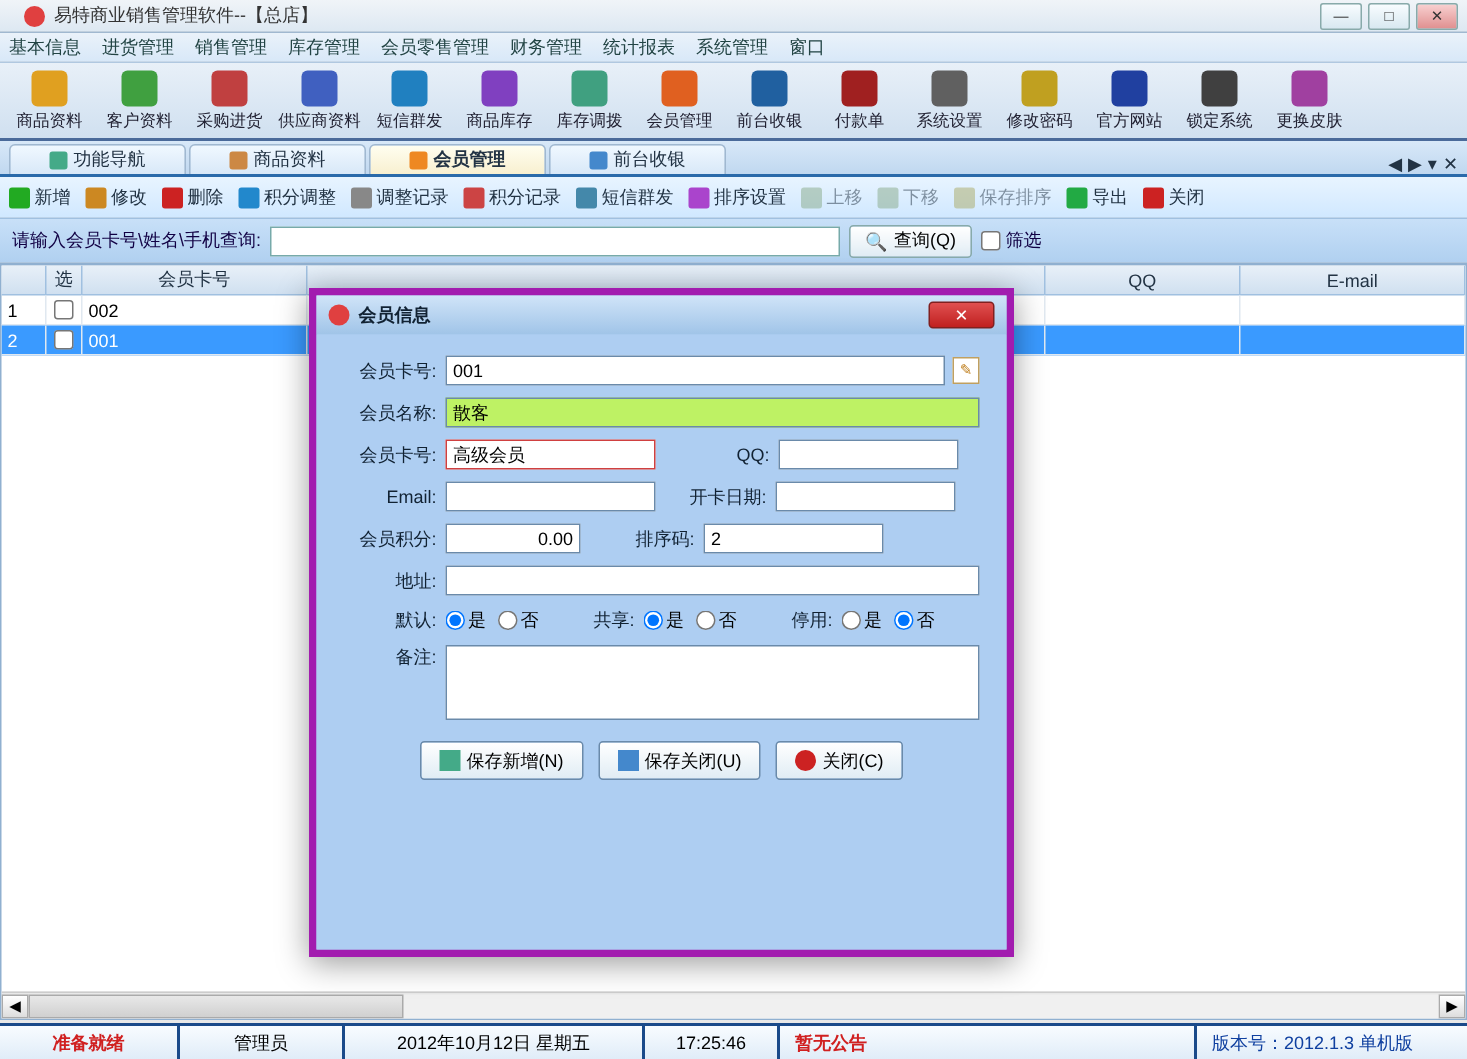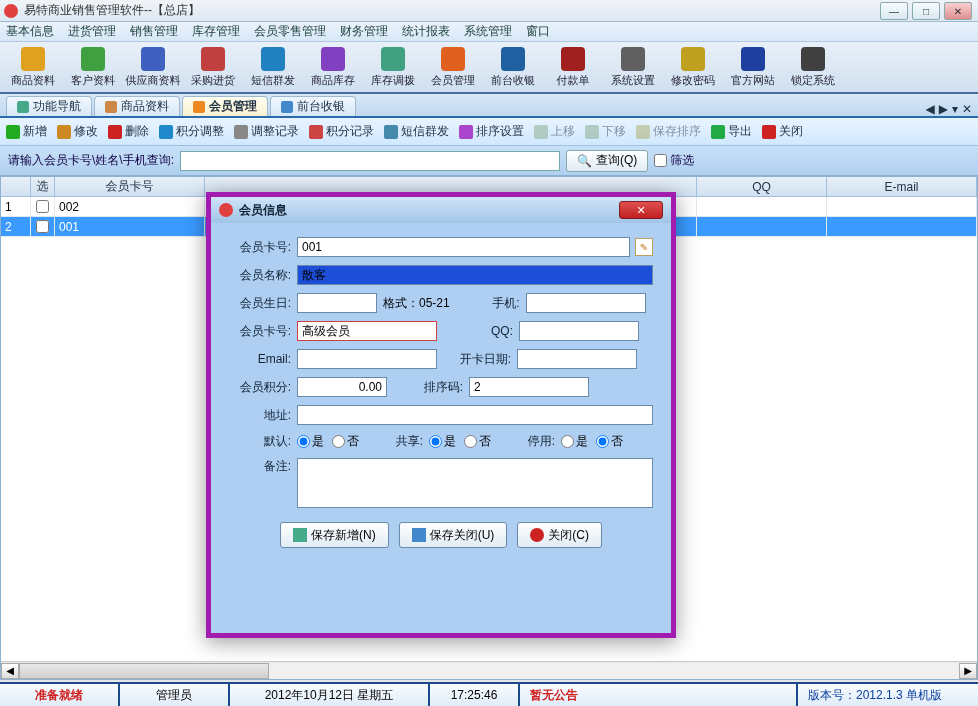--- a/index.html
+++ b/index.html
@@ -1,38 +1,38 @@
 <!DOCTYPE html>
 <html><head>
 <meta charset="utf-8">
 <style>
 * { box-sizing: border-box; margin: 0; padding: 0; font-family: "Microsoft YaHei", SimSun, Arial, sans-serif; font-size: 12px; }
 body { width: 978px; height: 706px; background: #e8e8e8; overflow: hidden; position: relative; }
 
 
-.title-bar { height: 22px; background: linear-gradient(#f0f4f8, #dde8f2); border-bottom: 1px solid #a0b8d0; display: flex; align-items: center; padding: 0 4px; }
+.title-bar { height: 22px; background: linear-gradient(#f0f4f8, #dde8f2); border-bottom: 1px solid #a0b8d0; display: flex; align-items: center; padding: 0 16px; }
 .title-bar .icon { width: 14px; height: 14px; background: #e04040; border-radius: 50%; margin-right: 6px; display: inline-block; }
 .title-bar span { color: #333; }
 .win-btns { position: absolute; top: 2px; right: 6px; display: flex; gap: 4px; }
 .win-btn { width: 28px; height: 18px; border: 1px solid #8aa; border-radius: 2px; background: linear-gradient(#f8fcff,#d8e8f0); display: flex; align-items: center; justify-content: center; font-size: 10px; color: #333; }
 .win-btn.close { background: linear-gradient(#f8d0d0,#e09090); }
 
 
 .menu-bar { height: 20px; background: linear-gradient(#eaf2fa,#d8e8f8); display: flex; align-items: center; padding: 0 6px; gap: 14px; border-bottom: 1px solid #b0c8e0; }
 .menu-bar span { color: #244; cursor: default; }
 
 
 .main-toolbar { height: 52px; background: linear-gradient(#e8f0f8,#d0e0f0); border-bottom: 2px solid #4a6a9a; display: flex; align-items: center; padding: 2px 4px; gap: 2px; overflow: hidden; }
 .tb-item { width: 58px; height: 48px; display: flex; flex-direction: column; align-items: center; justify-content: center; gap: 2px; cursor: pointer; }
 .tb-ico { width: 24px; height: 24px; border-radius: 4px; }
 .tb-item span { font-size: 11px; color: #223; white-space: nowrap; }
 
 
 .doc-tabs { height: 24px; background: linear-gradient(#d8e8f8,#c0d8f0); display: flex; align-items: flex-end; padding: 0 6px; border-bottom: 2px solid #2a6aaa; position: relative; }
-.doc-tab { height: 20px; padding: 2px 10px; background: linear-gradient(#f0f8ff,#d8e8f8); border: 1px solid #a0b8d0; border-bottom: none; border-radius: 4px 4px 0 0; margin-right: 2px; display: flex; align-items: center; gap: 4px; color: #234; }
+.doc-tab { height: 20px; padding: 2px 26px; background: linear-gradient(#f0f8ff,#d8e8f8); border: 1px solid #a0b8d0; border-bottom: none; border-radius: 4px 4px 0 0; margin-right: 2px; display: flex; align-items: center; gap: 4px; color: #234; }
 .doc-tab.active { background: linear-gradient(#fffef0,#f8f0d0); font-weight: bold; }
 .doc-tab .tico { width: 12px; height: 12px; background: #6a9; border-radius: 2px; }
 .doc-tabs .right-nav { margin-left: auto; display:flex; gap:4px; color:#234; font-size:10px; }
 
 
 .action-bar { height: 28px; background: linear-gradient(#e8f4ff,#d0e8ff); border-bottom: 1px solid #a0c0e0; display: flex; align-items: center; padding: 0 6px; gap: 10px; }
 .action-bar .ab { display: flex; align-items: center; gap: 3px; color: #234; cursor: pointer; }
 .ab-ico { width: 14px; height: 14px; border-radius: 2px; }
 
 
@@ -70,21 +70,21 @@
 .dlg-title { height: 26px; background: linear-gradient(#d0e4f8,#a0c4e8); display: flex; align-items: center; padding: 0 8px; }
 .dlg-title .dico { width: 14px; height: 14px; background: #e04040; border-radius: 50%; margin-right: 6px; }
 .dlg-title span { color: #123; font-weight: bold; }
 .dlg-close { margin-left: auto; width: 44px; height: 18px; background: linear-gradient(#e05050,#c02020); border-radius: 3px; border: 1px solid #802020; color: #fff; display: flex; align-items: center; justify-content: center; font-size: 11px; }
 .dlg-body { padding: 14px 18px; height: calc(100% - 26px); background: #aecef2; }
 .frm-row { display: flex; align-items: center; margin-bottom: 8px; gap: 6px; }
 .frm-row label { width: 62px; text-align: right; color: #123; }
 .frm-row label.w2 { width:52px; }
 .finp { height: 20px; border: 1px solid #6a8aaa; background: #fff; padding: 0 4px; }
 .finp.card { flex:1; }
-.finp.name { flex:1; background: #1d4ed8; }
+.finp.name { flex:1; background: #bef264; }
 .finp.level { width: 140px; border: 1px solid #d04040; }
 .finp.sm { width: 80px; }
 .finp.num { width: 90px; text-align: right; }
 .finp.full { flex:1; }
 .finp.qq{ width:120px; }
 .finp.b{ width:120px;}
 .edit-ico { width:18px; height:18px; border:1px solid #c0a060; background:#fff; display:flex;align-items:center;justify-content:center;font-size:10px;color:#c08020; margin-left:-1px;}
 .radio-grp { display: flex; align-items: center; gap: 8px; }
 .radio-grp span { display: flex; align-items: center; gap: 2px; }
 .remarks { flex:1; height: 50px; border: 1px solid #6a8aaa; background: #fff; resize: none; }
@@ -121,28 +121,28 @@
 <div class="main-toolbar" id="mainToolbar">
     <div class="tb-item">
       <div class="tb-ico" style="background:#e0a020"></div>
       <span>商品资料</span>
     </div>
     <div class="tb-item">
       <div class="tb-ico" style="background:#40a040"></div>
       <span>客户资料</span>
     </div>
     <div class="tb-item">
+      <div class="tb-ico" style="background:#c04040"></div>
+      <span>采购进货</span>
+    </div>
+    <div class="tb-item">
       <div class="tb-ico" style="background:#4060c0"></div>
       <span>供应商资料</span>
     </div>
     <div class="tb-item">
-      <div class="tb-ico" style="background:#c04040"></div>
-      <span>采购进货</span>
-    </div>
-    <div class="tb-item">
       <div class="tb-ico" style="background:#2080c0"></div>
       <span>短信群发</span>
     </div>
     <div class="tb-item">
       <div class="tb-ico" style="background:#8040c0"></div>
       <span>商品库存</span>
     </div>
     <div class="tb-item">
       <div class="tb-ico" style="background:#40a080"></div>
       <span>库存调拨</span>
@@ -167,20 +167,24 @@
       <div class="tb-ico" style="background:#c0a020"></div>
       <span>修改密码</span>
     </div>
     <div class="tb-item">
       <div class="tb-ico" style="background:#2040a0"></div>
       <span>官方网站</span>
     </div>
     <div class="tb-item">
       <div class="tb-ico" style="background:#404040"></div>
       <span>锁定系统</span>
+    </div>
+    <div class="tb-item">
+      <div class="tb-ico" style="background:#a040a0"></div>
+      <span>更换皮肤</span>
     </div>
   </div>
 
 <div class="doc-tabs">
   <div class="doc-tab">
       <span class="tico" style="background:#4a8"></span>
       <span>功能导航</span>
     </div>
   <div class="doc-tab">
       <span class="tico" style="background:#c84"></span>
@@ -330,27 +334,20 @@
       <label>会员卡号:</label>
       <input class="finp card" value="001" style="">
       <div class="edit-ico">✎</div>
     </div>
 
     <div class="frm-row">
       <label>会员名称:</label>
       <input class="finp name" value="散客" style="">
     </div>
 
-    <div class="frm-row">
-      <label>会员生日:</label>
-      <input class="finp sm" style="">
-      <span style="margin-right:12px;">格式：05-21</span>
-      <label class="w2">手机:</label>
-      <input class="finp b" style="">
-    </div>
 
     <div class="frm-row">
       <label>会员卡号:</label>
       <input class="finp level" value="高级会员" style="">
       <label class="w2" style="margin-left:18px">QQ:</label>
       <input class="finp qq" style="">
     </div>
 
     <div class="frm-row">
       <label>Email:</label>

